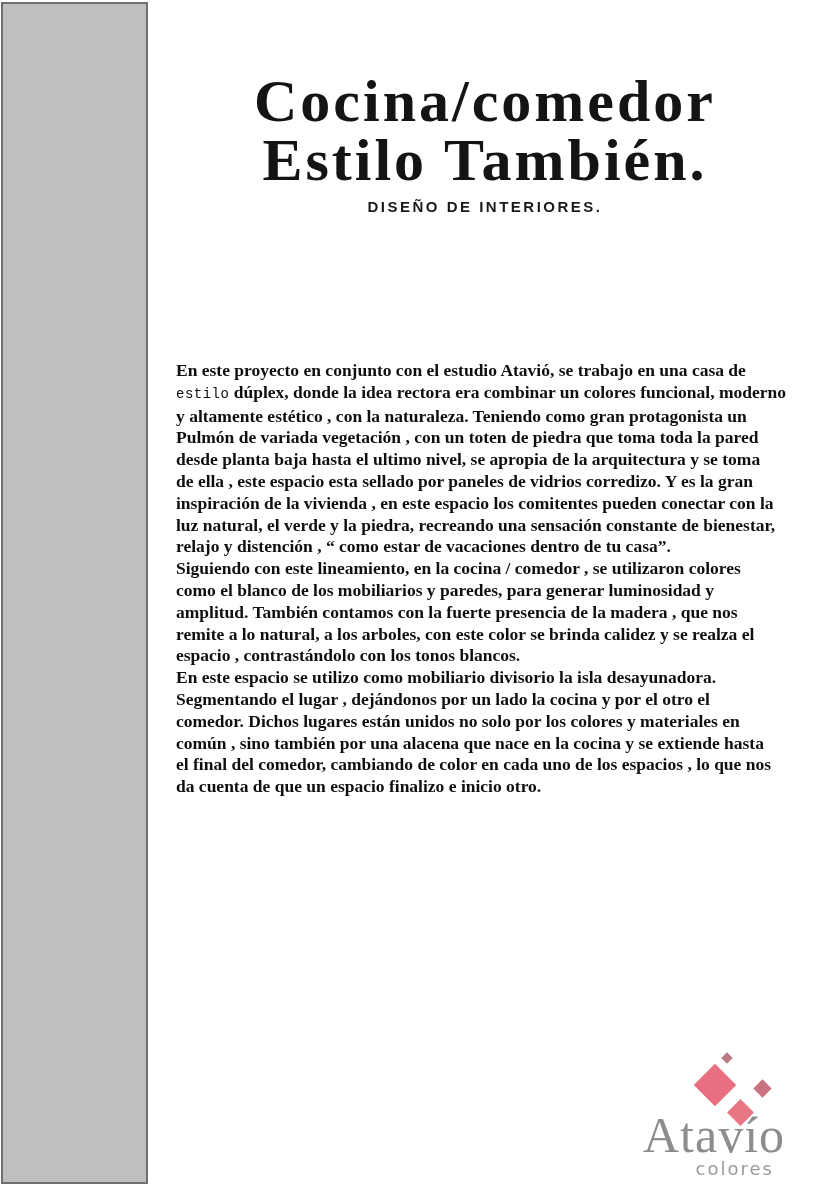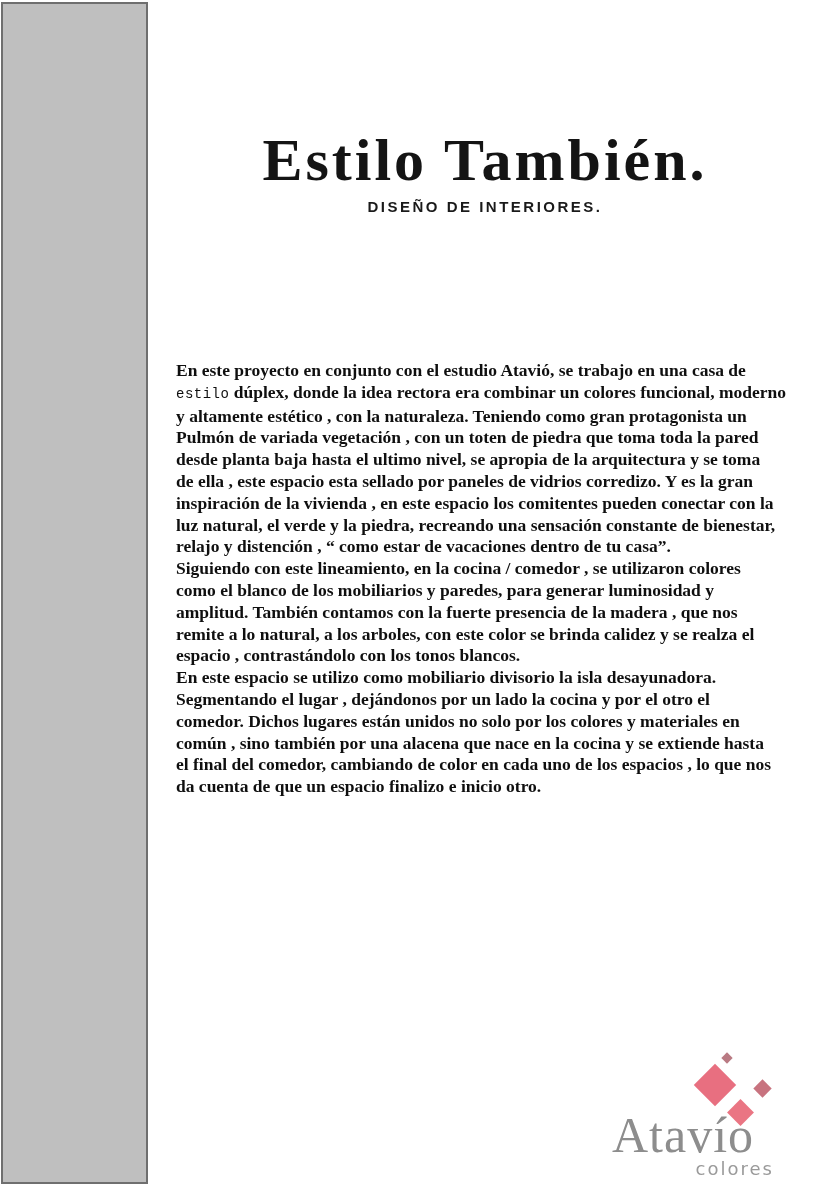--- a/index.html
+++ b/index.html
@@ -36,40 +36,40 @@
   }
   .logo {
     position:absolute; left:612px; top:1044px; width:204px; height:138px;
   }
   .diamond { position:absolute; transform:rotate(45deg); }
   .d-tiny   { left:111px; top:10px;  width:8px;  height:8px;  }
   .d-large  { left:88px;  top:26px;  width:30px; height:30px; }
   .d-small  { left:144px; top:38px;  width:13px; height:13px; }
   .d-medium { left:119px; top:59px;  width:19px; height:19px; }
   .logo-name {
-    position:absolute; left:0; top:66px; width:204px; 
+    position:absolute; left:0; top:66px; width:204px; text-align:center;
     font-family:"Liberation Serif", serif; font-weight:normal;
     font-size:50px; line-height:50px; color:#8d8d8d; letter-spacing:1px;
   }
   .logo-tagline {
     position:absolute; right:42px; top:114px;
     font-family:"DejaVu Sans", sans-serif; font-size:18px;
     letter-spacing:2px; color:#9a9a9a;
   }
 </style>
 </head>
 <body>
 
 <div class="page">
 
   <div class="sidebar" style="background: rgb(191, 191, 191); border-color: rgb(111, 111, 111);"></div>
 
   <div class="title-block">
     <h1 class="doc-title">
-      <br>
+      <span>Cocina/comedor</span><br>
       <span>Estilo También.</span>
     </h1>
     <div class="doc-subtitle">DISEÑO DE INTERIORES.</div>
   </div>
 
   <div class="body-text">
     <div class="line">En este proyecto  en conjunto con el estudio Atavió, se trabajo en una casa de</div>
     <div class="line"><span class="estilo-word">estilo</span><span> dúplex, donde la idea rectora era combinar un colores funcional, moderno</span></div>
     <div class="line">y altamente estético , con la naturaleza. Teniendo como gran  protagonista un</div>
     <div class="line">Pulmón de variada vegetación , con un toten de piedra que toma toda la pared</div>

